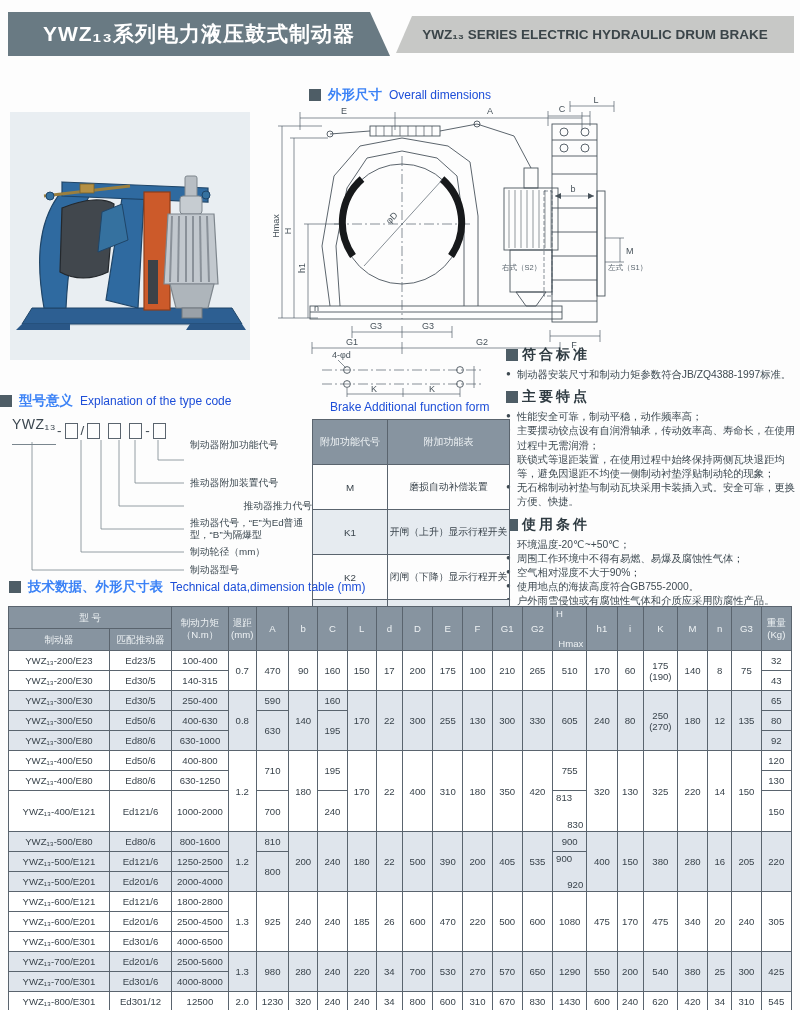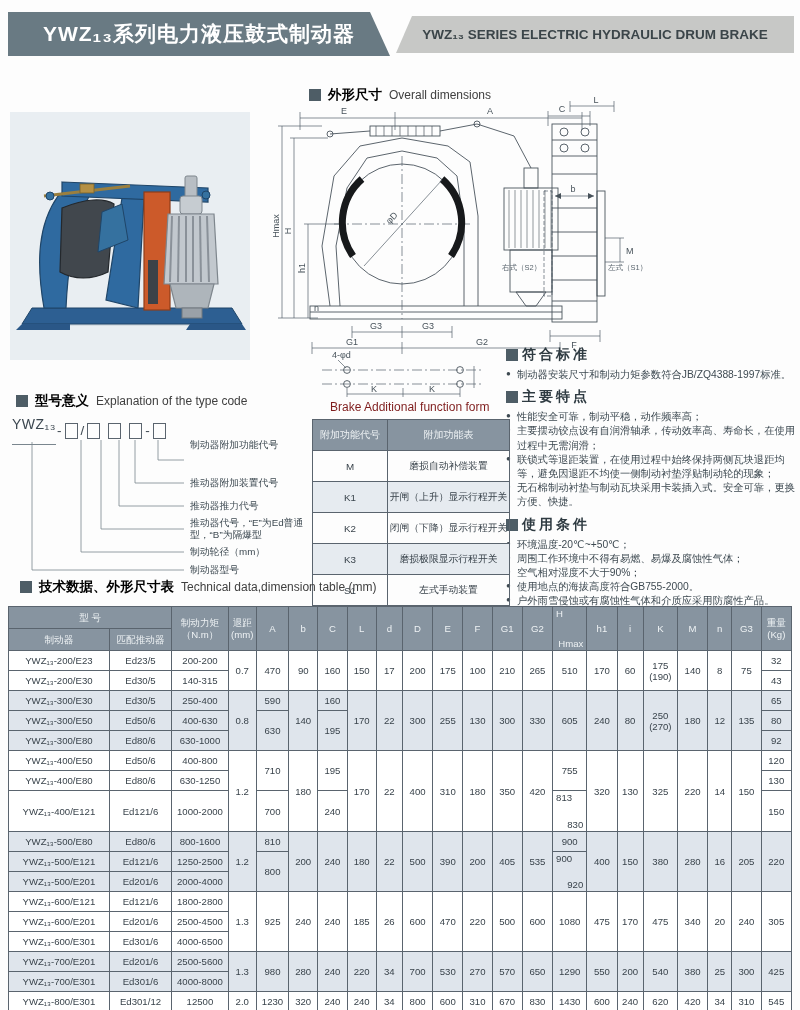--- a/index.html
+++ b/index.html
@@ -8,57 +8,57 @@
   
   .hdr-dark{position:absolute;left:8px;top:12px;width:382px;height:44px;background:#697a83;
     display:flex;align-items:center;justify-content:center;color:#fff;font-size:21px;font-weight:bold;
     letter-spacing:1px;clip-path:polygon(0 0,calc(100% - 20px) 0,100% 100%,0 100%);}
   .hdr-light{position:absolute;left:396px;top:16px;width:398px;height:37px;background:#c7c8c6;
     display:flex;align-items:center;justify-content:center;color:#3b4549;font-size:13.5px;font-weight:bold;
     clip-path:polygon(16px 0,100% 0,100% 100%,0 100%);}
   
   .sec{position:absolute;display:flex;align-items:center;gap:7px;}
   .sq{width:12px;height:12px;background:#4e5d66;flex:0 0 auto;}
-  .sec .zh{font-size:13.5px;font-weight:bold;color:#000000;}
-  .sec .en{font-size:12px;color:#404040;}
+  .sec .zh{font-size:13.5px;font-weight:bold;color:#3b82f6;}
+  .sec .en{font-size:12px;color:#1d4ed8;}
   
   .photo{position:absolute;left:10px;top:112px;width:240px;height:248px;background:#e9eef2;}
   
   .draw{position:absolute;left:252px;top:96px;width:548px;height:302px;pointer-events:none;}
   .draw text{font-size:9px;fill:#47525a;}
   .draw .sm{font-size:7.5px;fill:#5a656e;}
   .dl{stroke:#55606a;stroke-width:0.7;fill:none;}
   .ol{stroke:#4a545c;stroke-width:0.9;fill:none;}
   .pad{stroke:#17191b;stroke-width:7;fill:none;}
   
   .rcol{position:absolute;left:506px;top:340px;width:292px;}
   .rsec-title{display:flex;align-items:center;gap:4px;font-size:14px;font-weight:bold;color:#2f3b42;
     letter-spacing:3px;margin:6px 0 4px 0;}
   .rsec-title .sq{width:12px;height:12px;}
   .bullet{font-size:10.3px;line-height:1.38;color:#3e4a52;padding-left:11px;position:relative;}
   .bullet::before{content:"●";position:absolute;left:0;top:0;font-size:8px;color:#3e4a52;}
   
-  .tc-title{left:16px;top:392px;}
+  .tc-title{left:0;top:392px;}
   .tcd{position:absolute;left:12px;top:416px;width:300px;height:162px;}
   .tc-line{position:absolute;left:0;top:0;font-size:13.5px;color:#3c4750;display:flex;align-items:center;}
   .tc-prefix{font-size:14px;letter-spacing:0.5px;border-bottom:1px solid #7a868e;padding-bottom:12px;}
   .tc-box{display:inline-block;width:11px;height:14px;border:1px solid #5a646e;margin:0 2px;vertical-align:middle;}
   .tc-sep{margin:0 1px;}
   .tc-label{position:absolute;left:178px;width:122px;font-size:9.8px;color:#3e4a52;line-height:1.25;}
   .tc-svg{position:absolute;left:0;top:0;width:300px;height:162px;}
   
   .func-wrap{position:absolute;left:312px;top:398px;width:200px;}
-  .func-sub{font-size:12px;color:#7f1d1d;margin:2px 0 5px 18px;}
+  .func-sub{font-size:12px;color:#1d4ed8;margin:2px 0 5px 18px;}
   table.func{border-collapse:collapse;width:198px;table-layout:fixed;}
-  table.func th,table.func td{border:1px solid #5a646e;font-size:9.8px;text-align:center;height:18px;padding:6px 1px;}
+  table.func th,table.func td{border:1px solid #5a646e;font-size:9.8px;text-align:center;height:18px;padding:13px 1px;}
   table.func th{background:#8794a0;color:#eef2f4;font-weight:normal;font-size:10px;}
   table.func td{color:#39434b;}
   table.func tr:nth-child(even) td{background:#e6ebf0;}
   
-  .tech-title{left:20px;top:578px;}
+  .tech-title{left:9px;top:578px;}
   table.tech{position:absolute;left:8px;top:606px;width:784px;border-collapse:collapse;table-layout:fixed;}
   table.tech th,table.tech td{border:1px solid #5a646e;font-size:9.6px;text-align:center;
     padding:0;color:#39434b;white-space:pre-line;overflow:hidden;}
   table.tech th{background:#8794a0;color:#eef2f4;font-weight:normal;height:21px;line-height:1.15;}
   table.tech td{height:19px;background:#fff;}
   table.tech tr.shade td{background:#dfe5ec;}
   table.tech tr.tall td{height:40px;}
   td.t-model{font-size:9.6px;margin-left:20px;}
   .diag{position:relative;background-image:linear-gradient(to top right,
       transparent calc(50% - 0.6px),#5a646e calc(50% - 0.6px),#5a646e calc(50% + 0.6px),transparent calc(50% + 0.6px));}
@@ -318,21 +318,21 @@
       <span class="tc-box"></span>
       <span class="tc-sep">/</span>
       <span class="tc-box"></span>
       <span class="tc-box" style="margin-left:6px;"></span>
       <span class="tc-box" style="margin-left:6px;"></span>
       <span class="tc-sep">-</span>
       <span class="tc-box"></span>
     </div>
     <div class="tc-label" style="top:23px;">制动器附加功能代号</div>
     <div class="tc-label" style="top:61px;">推动器附加装置代号</div>
-    <div class="tc-label" style="top:84px;">推动器推力代号</div>
+    <div class="tc-label" style="top:84px;text-align:right;">推动器推力代号</div>
     <div class="tc-label" style="top:101px;">推动器代号，“E”为Ed普通型，“B”为隔爆型</div>
     <div class="tc-label" style="top:130px;">制动轮径（mm）</div>
     <div class="tc-label" style="top:148px;">制动器型号</div>
   </div>
 
   <div class="func-wrap">
     <div class="func-sub">Brake Additional function form</div>
     <table class="func" id="func-table">
       <thead>
           <tr>
@@ -425,21 +425,21 @@
         </tr>
         <tr>
           <th>制动器</th>
           <th>匹配推动器</th>
         </tr>
       </thead>
     <tbody>
         <tr>
           <td class="t-model">YWZ₁₃-200/E23</td>
           <td>Ed23/5</td>
-          <td>200-200</td>
+          <td>100-400</td>
           <td rowspan="2">0.7</td>
           <td rowspan="2">470</td>
           <td rowspan="2">90</td>
           <td rowspan="2">160</td>
           <td rowspan="2">150</td>
           <td rowspan="2">17</td>
           <td rowspan="2">200</td>
           <td rowspan="2">175</td>
           <td rowspan="2">100</td>
           <td rowspan="2">210</td>

